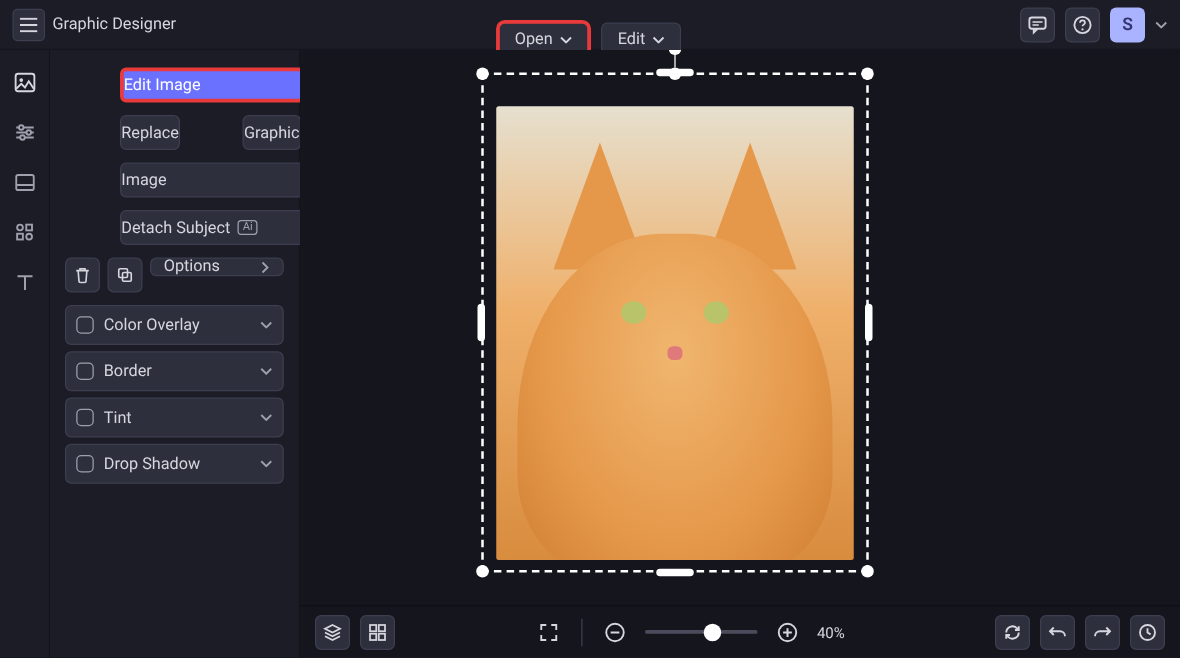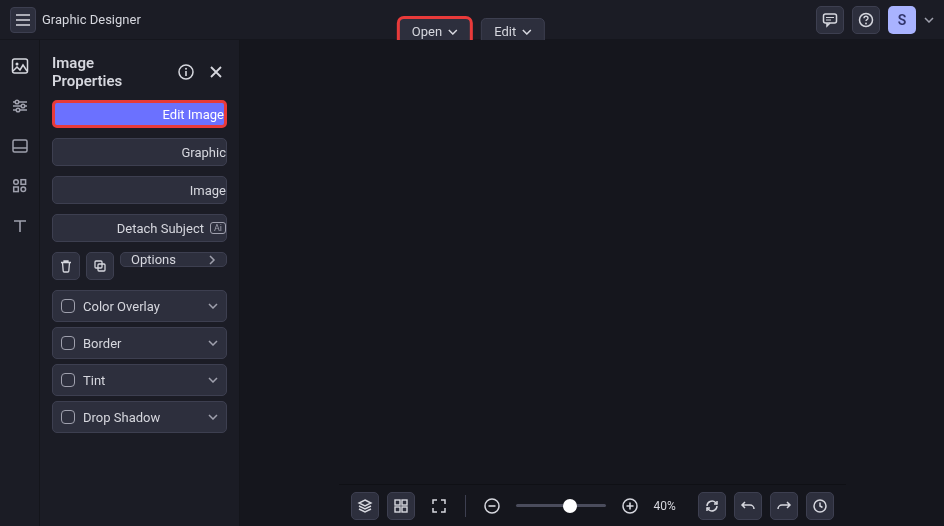--- a/index.html
+++ b/index.html
@@ -34,38 +34,38 @@
   .workarea{flex:1;display:flex;min-height:0;}
   .rail{width:40px;flex:0 0 40px;background:var(--bg);display:flex;flex-direction:column;align-items:center;padding-top:14px;gap:16px;border-right:1px solid rgba(0,0,0,.25);}
   .rail-item{width:24px;height:24px;display:flex;align-items:center;justify-content:center;color:var(--muted);cursor:pointer;}
   .rail-item.active{color:var(--text);}
 
   .sidepanel{width:200px;flex:0 0 200px;background:var(--bg);padding:14px 12px 12px 12px;border-right:1px solid rgba(0,0,0,.25);display:flex;flex-direction:column;gap:10px;}
   .side-head{display:flex;align-items:center;gap:8px;}
   .side-title{font-size:15px;font-weight:600;flex:1;}
   .side-icon{width:22px;height:22px;display:flex;align-items:center;justify-content:center;cursor:pointer;color:var(--text);}
 
-  .big-btn{width:100%;height:28px;border-radius:5px;display:flex;align-items:center;justify-content:flex-end;font-size:13px;cursor:pointer;background:var(--btn);border:1px solid var(--border);color:var(--text);}
+  .big-btn{width:100%;height:28px;border-radius:5px;display:flex;align-items:center;justify-content:flex-start;font-size:13px;cursor:pointer;background:var(--btn);border:1px solid var(--border);color:var(--text);margin-left:44px;}
   .big-btn.primary{background:var(--accent);color:#fff;border:3px solid var(--red);}
   .row2{display:flex;gap:6px;}
   .row2 .big-btn{flex:1;}
   .ai-badge{margin-left:6px;font-size:9px;border:1px solid var(--muted);border-radius:3px;padding:0 3px;color:var(--muted);}
 
   .tools-row{display:flex;gap:6px;}
   .small-tool{width:28px;height:28px;border-radius:5px;background:var(--btn);border:1px solid var(--border);display:flex;align-items:center;justify-content:center;cursor:pointer;color:var(--text);}
   .options-btn{flex:1;height:15px;border-radius:5px;background:var(--btn);border:1px solid var(--border);display:flex;align-items:center;padding:0 10px;cursor:pointer;}
   .options-btn .chev{margin-left:auto;}
 
   .prop-list{display:flex;flex-direction:column;gap:5px;}
   .prop-row{height:32px;border-radius:5px;background:var(--btn);border:1px solid var(--border);display:flex;align-items:center;padding:0 8px;gap:8px;cursor:pointer;}
   .prop-check{width:14px;height:14px;border:1.5px solid var(--muted);border-radius:4px;flex-shrink:0;}
   .prop-row .chev{margin-left:auto;color:var(--muted);}
 
   
-  .canvas-wrap{flex:1;position:relative;background:var(--bg-dark);display:flex;flex-direction:column;align-items:center;}
+  .canvas-wrap{flex:1;position:relative;background:var(--bg-dark);display:flex;flex-direction:column;}
   .canvas{flex:1;position:relative;overflow:hidden;}
   .selection{position:absolute;left:145px;top:18px;width:310px;height:400px;border:2px dashed #fff;}
   .sel-fill{position:absolute;inset:25px 10px 8px 10px;background:linear-gradient(180deg,#e6e0cf 0%,#efb06b 45%,#d88c3e 100%);border-radius:2px;overflow:hidden;}
   
   .cat-body{position:absolute;left:6%;right:6%;bottom:-4%;height:76%;background:radial-gradient(ellipse at 50% 35%,#f0b66f 0%,#e5984a 60%,#cf7d31 100%);border-radius:46% 46% 30% 30% / 55% 55% 30% 30%;}
   .cat-ear{position:absolute;top:8%;width:26%;height:28%;background:#e5984a;}
   .cat-ear.l{left:16%;clip-path:polygon(0 100%,50% 0,100% 100%);}
   .cat-ear.r{right:16%;clip-path:polygon(0 100%,50% 0,100% 100%);}
   .cat-eye{position:absolute;top:43%;width:7%;height:5%;background:#b9c46a;border-radius:50%;}
   .cat-eye.l{left:35%;}
@@ -181,41 +181,29 @@
         </svg>
     </div>
     <div class="rail-item">
       <svg width="18" height="18" viewBox="0 0 18 18">
           <path d="M3 4h12M9 4v11" stroke="currentColor" stroke-width="1.6"></path>
         </svg>
     </div>
   </div>
 
   <div class="sidepanel">
-    <div class="side-head">
-      <div class="side-title">Image Properties</div>
-      <div class="side-icon">
-        <svg width="18" height="18" viewBox="0 0 18 18">
-            <circle cx="9" cy="9" r="7" fill="none" stroke="currentColor" stroke-width="1.5"></circle>
-            <circle cx="9" cy="5.7" r="1" fill="currentColor"></circle>
-            <path d="M9 8v5" stroke="currentColor" stroke-width="1.6"></path>
-          </svg>
-      </div>
-      <div class="side-icon">
-        <svg width="14" height="14" viewBox="0 0 14 14">
-            <path d="M2 2l10 10M12 2L2 12" stroke="currentColor" stroke-width="1.8"></path>
-          </svg>
-      </div>
-    </div>
 
     <div class="big-btn primary">
       <span>Edit Image</span>
     </div>
 
     <div class="row2">
+      <div class="big-btn">
+        <span>Replace</span>
+      </div>
       <div class="big-btn">
         <span>Graphic</span>
       </div>
     </div>
 
     <div class="big-btn">
       <span>Image</span>
     </div>
 
     <div class="big-btn">

